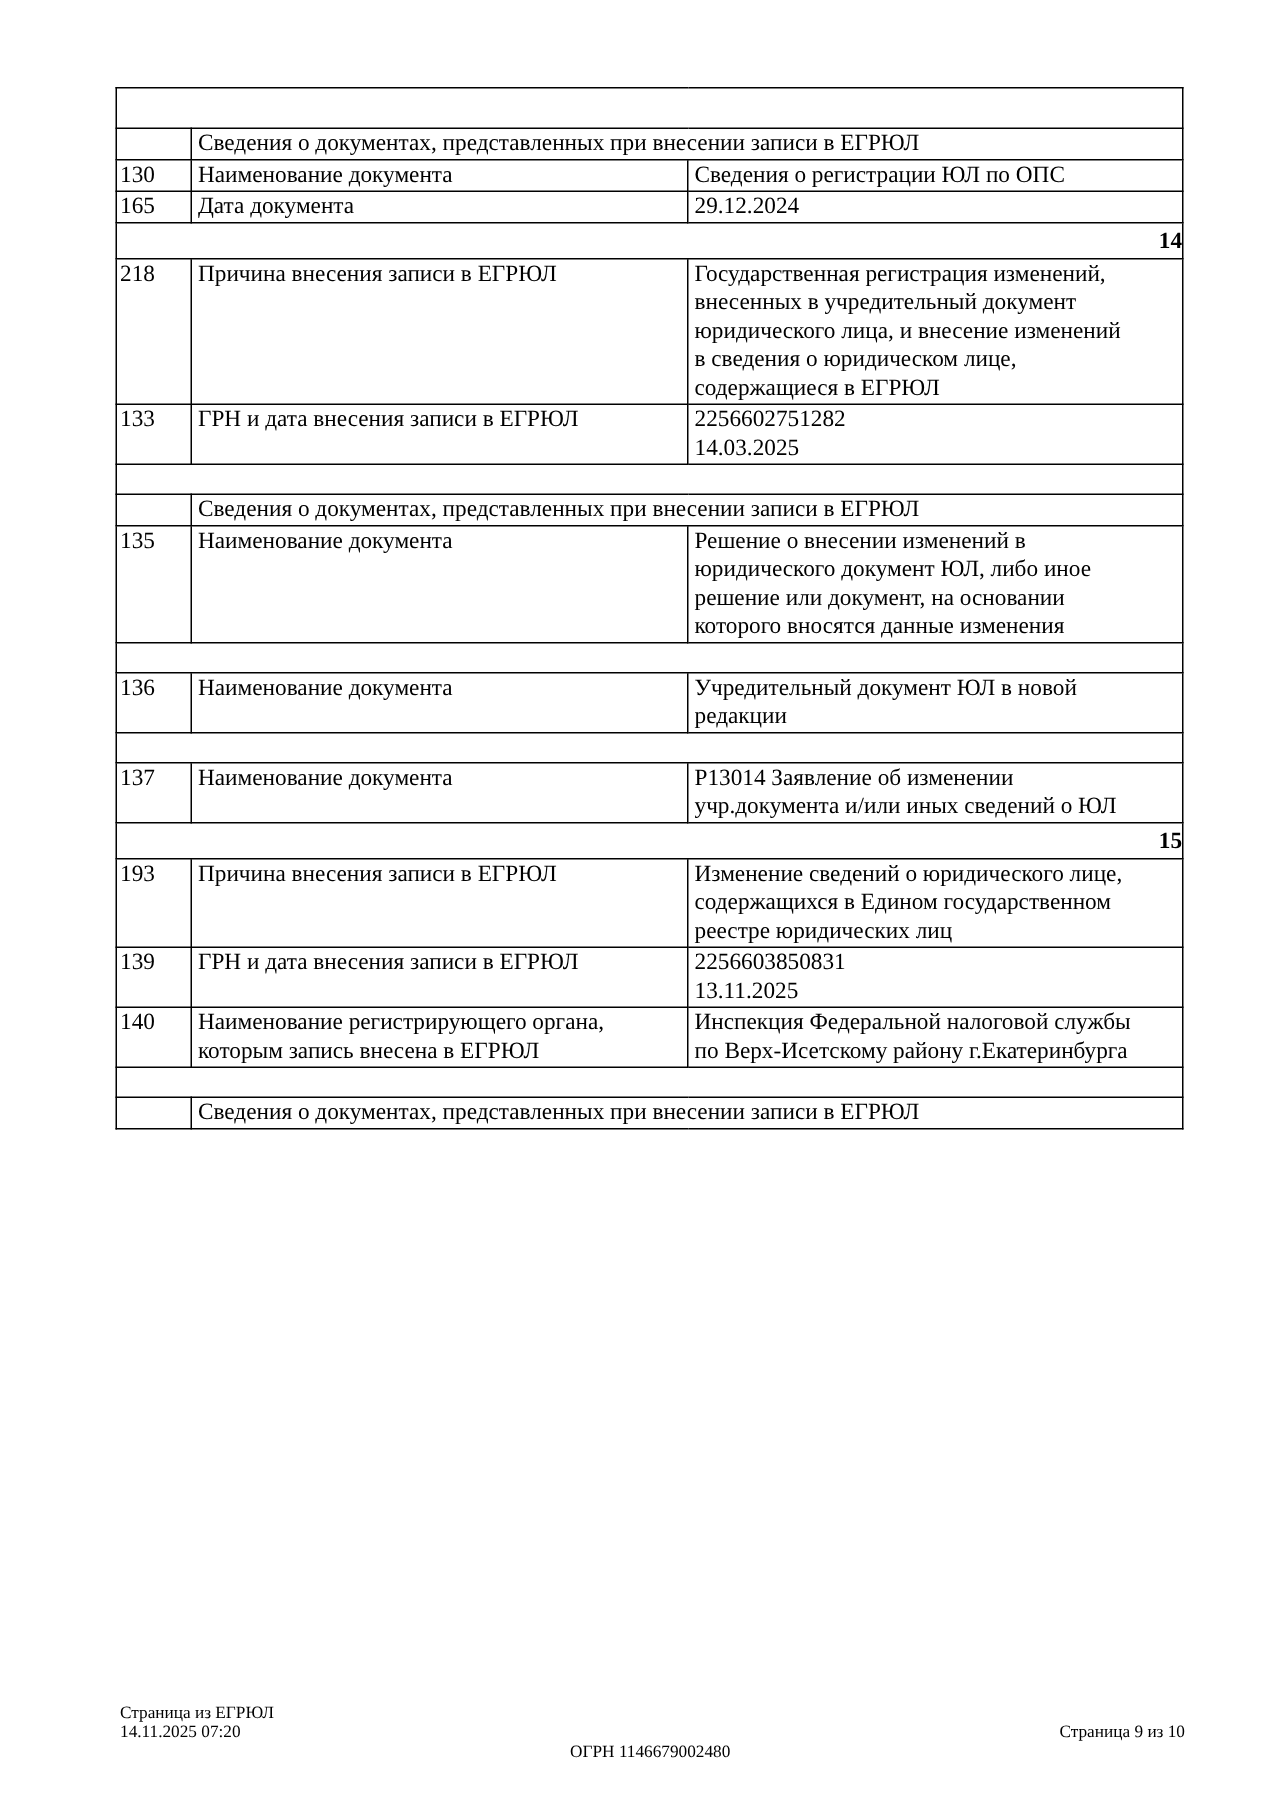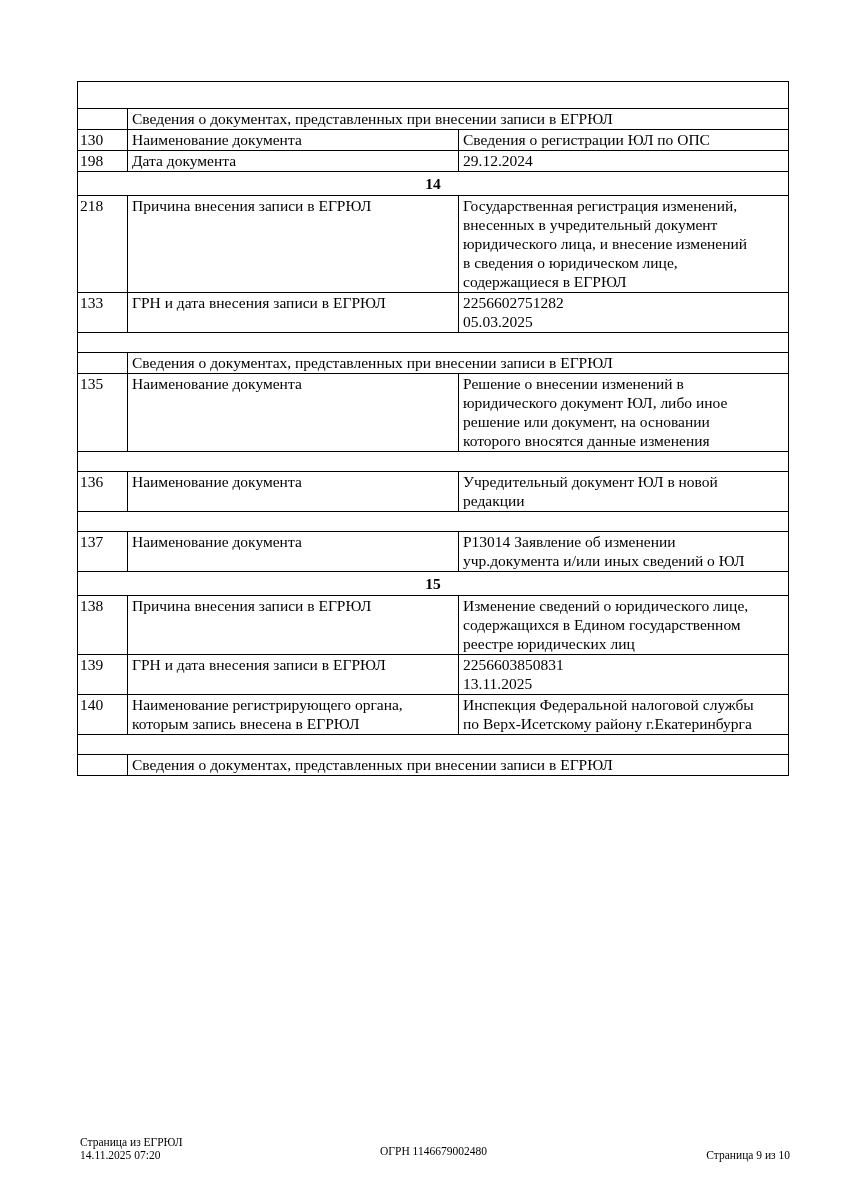--- a/index.html
+++ b/index.html
@@ -15,21 +15,20 @@
     font-family: "Liberation Serif", serif;
     color: #000;
   }
   .doc-table {
     position: absolute;
     left: 77px;
     top: 58px;
     width: 711px;
     border-collapse: collapse;
     table-layout: fixed;
-    margin-top: 23px;
   }
   .doc-table td {
     border: 1px solid #000;
     vertical-align: top;
     font-family: "Liberation Serif", serif;
     font-size: 15.5px;
     line-height: 19px;
     padding: 0 4px 1px 4px;
     white-space: pre-line;
     overflow: hidden;
@@ -42,21 +41,21 @@
     padding-left: 4px;
   }
   .doc-table td.spacer {
     height: 19px;
     padding: 0;
   }
   .doc-table tr:first-child td.spacer {
     height: 26px;
   }
   .doc-table td.grp {
-    text-align: center;
+    text-align: right;
     font-weight: bold;
     padding: 2px 0;
     font-family: Liberation Serif, serif;
   }
   .footer {
     position: absolute;
     left: 77px;
     right: 58px;
     top: 1136px;
     height: 30px;
@@ -65,21 +64,21 @@
   }
   .f-left {
     position: absolute;
     left: 3px;
     top: 0;
   }
   .f-center {
     position: absolute;
     left: 0;
     right: 0;
-    top: 9px;
+    top: 26px;
     text-align: center;
   }
   .f-right {
     position: absolute;
     right: 0;
     top: 12.5px;
   }
 </style>
 </head>
 <body>
@@ -99,41 +98,41 @@
         <tr>
           <td class="num"></td>
           <td class="hdr" colspan="2">Сведения о документах, представленных при внесении записи в ЕГРЮЛ</td>
         </tr>
         <tr>
           <td class="num">130</td>
           <td class="lbl">Наименование документа</td>
           <td class="val">Сведения о регистрации ЮЛ по ОПС</td>
         </tr>
         <tr>
-          <td class="num">198</td>
+          <td class="num">165</td>
           <td class="lbl">Дата документа</td>
           <td class="val">29.12.2024</td>
         </tr>
         <tr>
           <td class="grp" colspan="3">14</td>
         </tr>
         <tr>
           <td class="num">218</td>
           <td class="lbl">Причина внесения записи в ЕГРЮЛ</td>
           <td class="val">Государственная регистрация изменений,
 внесенных в учредительный документ
 юридического лица, и внесение изменений
 в сведения о юридическом лице,
 содержащиеся в ЕГРЮЛ</td>
         </tr>
         <tr>
           <td class="num">133</td>
           <td class="lbl">ГРН и дата внесения записи в ЕГРЮЛ</td>
           <td class="val">2256602751282
-05.03.2025</td>
+14.03.2025</td>
         </tr>
         <tr>
           <td class="spacer" colspan="3"></td>
         </tr>
         <tr>
           <td class="num"></td>
           <td class="hdr" colspan="2">Сведения о документах, представленных при внесении записи в ЕГРЮЛ</td>
         </tr>
         <tr>
           <td class="num">135</td>
@@ -158,21 +157,21 @@
         <tr>
           <td class="num">137</td>
           <td class="lbl">Наименование документа</td>
           <td class="val">Р13014 Заявление об изменении
 учр.документа и/или иных сведений о ЮЛ</td>
         </tr>
         <tr>
           <td class="grp" colspan="3">15</td>
         </tr>
         <tr>
-          <td class="num">138</td>
+          <td class="num">193</td>
           <td class="lbl">Причина внесения записи в ЕГРЮЛ</td>
           <td class="val">Изменение сведений о юридического лице,
 содержащихся в Едином государственном
 реестре юридических лиц</td>
         </tr>
         <tr>
           <td class="num">139</td>
           <td class="lbl">ГРН и дата внесения записи в ЕГРЮЛ</td>
           <td class="val">2256603850831
 13.11.2025</td>

